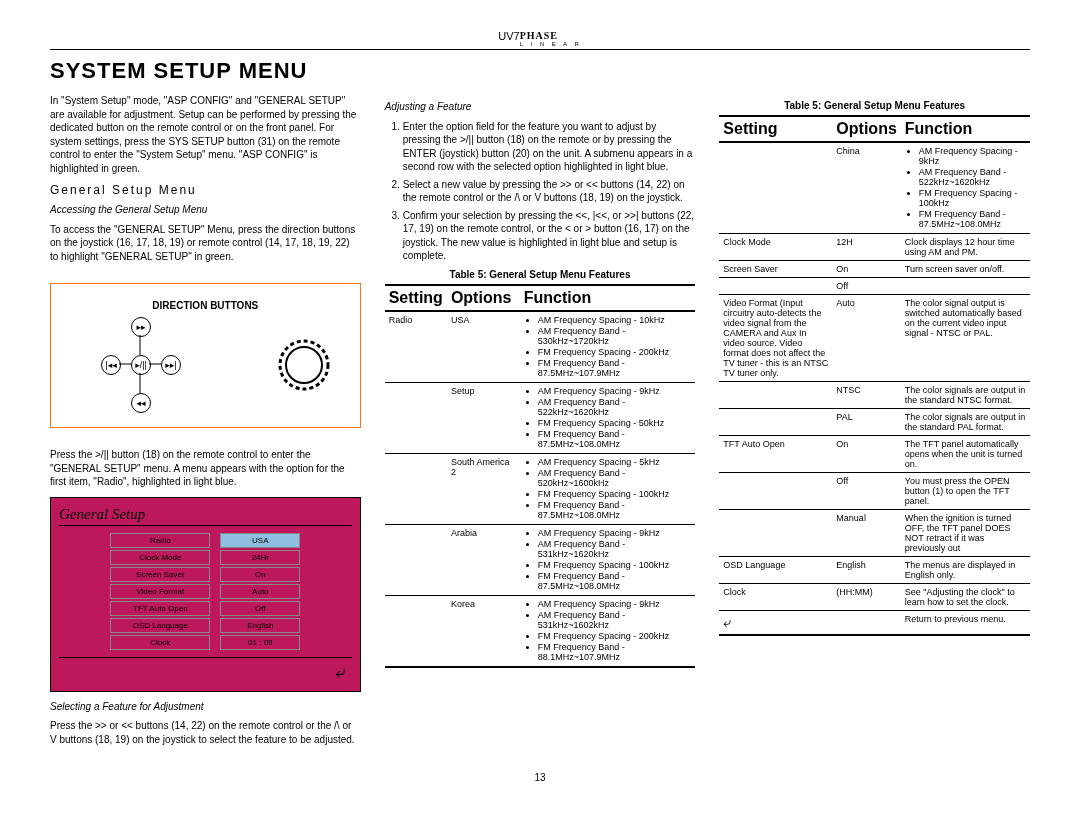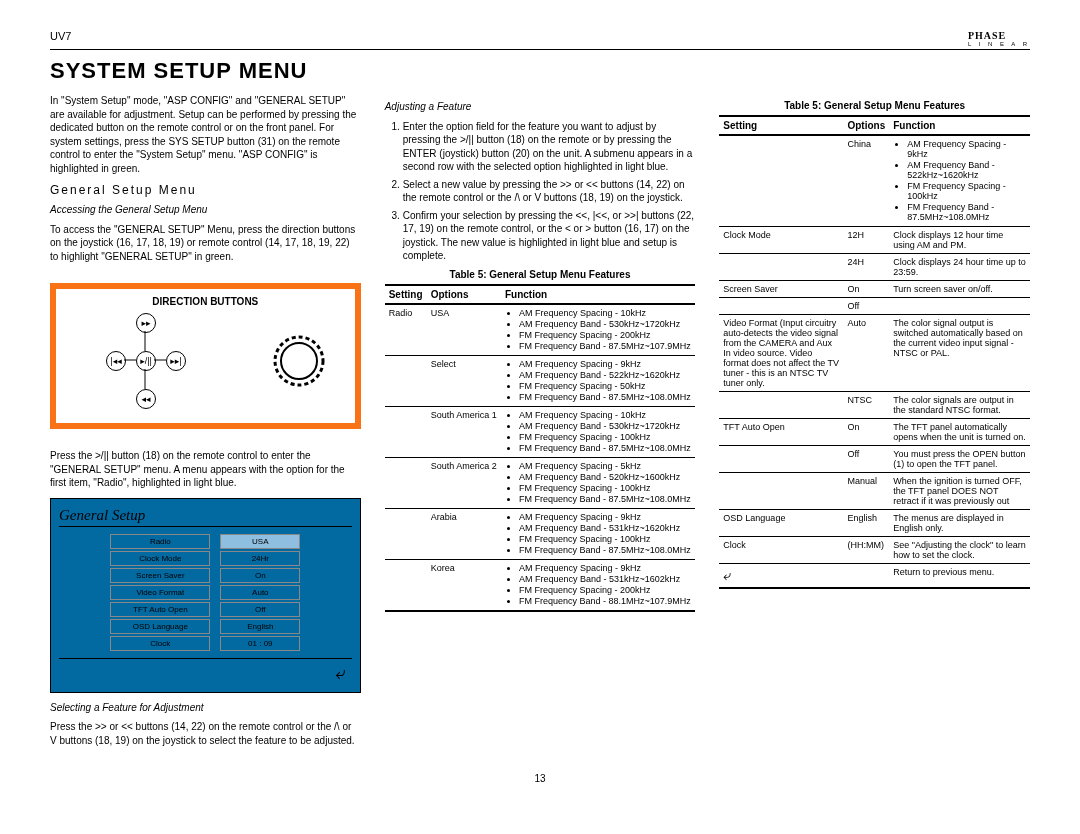--- a/index.html
+++ b/index.html
@@ -7,21 +7,21 @@
     font-size: 10px;
     color: #000;
     margin: 0;
     padding: 30px 50px;
     width: 1080px;
     box-sizing: border-box;
     background: #fff;
   }
   .header-row {
     display: flex;
-    justify-content: space-between;
+    justify-content: center;
     border-bottom: 1px solid #000;
     padding-bottom: 2px;
     margin-bottom: 8px;
   }
   .model { font-size: 11px; }
   .brand { font-family: serif; letter-spacing: 1px; font-size: 10px; font-weight: bold; }
   .brand-sub { font-size: 6px; letter-spacing: 3px; display:block; text-align:right;}
   h1.title {
     font-family: "Arial Black", Arial, sans-serif;
     font-size: 22px;
@@ -30,56 +30,56 @@
   }
   .columns {
     display: flex;
     gap: 24px;
   }
   .col { flex: 1; }
   p { margin: 0 0 6px 0; line-height: 1.35; }
   .subhead { font-size: 12px; letter-spacing: 2px; margin: 8px 0 2px 0; }
   .sub-italic { font-style: italic; font-weight: normal; margin-top: 6px; }
   .direction-box {
-    border: 6px solid #f97316;
-    padding: 7px 8px 10px 8px;
+    border: 1px solid #f97316;
+    padding: 16px 8px 10px 8px;
     margin: 20px 0;
   }
   .direction-title { text-align:center; font-weight:bold; font-size:10px; margin-bottom:6px; }
   .dir-diagram { position: relative; height: 100px; }
   .dir-btn {
     position:absolute; width:18px; height:18px; border:1px solid #000; border-radius:50%;
     display:flex; align-items:center; justify-content:center; font-size:9px; background:#fff;
   }
   .gear { position:absolute; right:18px; top:18px; width:60px; height:60px; }
   .gs-box {
     border: 1px solid #000;
     padding: 8px;
     margin: 8px 0;
-    background:#0369a1;
+    background:#be185d;
   }
   .gs-title { font-family: "Times New Roman", serif; font-style: italic; font-size: 15px; border-bottom:1px solid #000; padding-bottom:2px; margin-bottom:6px;}
   .gs-row { display:flex; justify-content:center; gap:10px; padding:1px 0; font-size:8px;}
   .gs-row .label-cell { width:90px; text-align:center; border:1px solid #888; padding:2px 4px; }
   .gs-row .val-cell { width:70px; text-align:center; border:1px solid #888; padding:2px 4px;}
   .gs-row.selected .val-cell { background:#8fbfe0; }
   .gs-return { text-align:right; font-size:18px; padding:4px 6px 0 0; border-top:1px solid #000; margin-top:6px;}
   .table-title { font-weight:bold; text-align:center; margin:6px 0 4px 0; font-size:10px;}
   table.features {
     border-collapse: collapse;
     width: 100%;
     font-size: 9px;
   }
   table.features th, table.features td {
     border-top:1px solid #000;
     padding: 3px 4px;
     text-align: left;
     vertical-align: top;
   }
-  table.features th { border-bottom: 2px solid #000; font-size:10px;}
+  table.features th { border-bottom: 2px solid #000; font-size:16px;}
   table.features { border-top:2px solid #000; border-bottom:2px solid #000;}
   .func ul { margin:0; padding-left:14px; }
   .func li { margin-bottom:1px; }
   ol.steps { margin:0 0 6px 0; padding-left:18px; }
   ol.steps li { margin-bottom:4px; line-height:1.35; }
   .page-num { text-align:center; margin-top:20px; font-size:10px;}
   .return-icon { font-size:14px; }
 </style>
 </head>
 <body>
@@ -189,38 +189,26 @@
               <ul>
                 <li>AM Frequency Spacing - 10kHz</li>
                 <li>AM Frequency Band - 530kHz~1720kHz</li>
                 <li>FM Frequency Spacing - 200kHz</li>
                 <li>FM Frequency Band - 87.5MHz~107.9MHz</li>
               </ul>
             </td>
           </tr>
           <tr>
             <td></td>
-            <td>Select</td>
+            <td>Setup</td>
             <td class="func">
               <ul>
                 <li>AM Frequency Spacing - 9kHz</li>
                 <li>AM Frequency Band - 522kHz~1620kHz</li>
                 <li>FM Frequency Spacing - 50kHz</li>
-                <li>FM Frequency Band - 87.5MHz~108.0MHz</li>
-              </ul>
-            </td>
-          </tr>
-          <tr>
-            <td></td>
-            <td>South America 1</td>
-            <td class="func">
-              <ul>
-                <li>AM Frequency Spacing - 10kHz</li>
-                <li>AM Frequency Band - 530kHz~1720kHz</li>
-                <li>FM Frequency Spacing - 100kHz</li>
                 <li>FM Frequency Band - 87.5MHz~108.0MHz</li>
               </ul>
             </td>
           </tr>
           <tr>
             <td></td>
             <td>South America 2</td>
             <td class="func">
               <ul>
                 <li>AM Frequency Spacing - 5kHz</li>
@@ -280,45 +268,45 @@
                 <li>FM Frequency Band - 87.5MHz~108.0MHz</li>
               </ul>
             </td>
           </tr>
           <tr>
             <td>Clock Mode</td>
             <td>12H</td>
             <td class="func">Clock displays 12 hour time using AM and PM.</td>
           </tr>
           <tr>
-            <td></td>
-            <td>24H</td>
-            <td class="func">Clock displays 24 hour time up to 23:59.</td>
-          </tr>
-          <tr>
             <td>Screen Saver</td>
             <td>On</td>
             <td class="func">Turn screen saver on/off.</td>
           </tr>
           <tr>
             <td></td>
             <td>Off</td>
             <td class="func"></td>
           </tr>
           <tr>
             <td>Video Format (Input circuitry auto-detects the video signal from the CAMERA and Aux In video source. Video format does not affect the TV tuner - this is an NTSC TV tuner only.</td>
             <td>Auto</td>
             <td class="func">The color signal output is switched automatically based on the current video input signal - NTSC or PAL.</td>
           </tr>
           <tr>
             <td></td>
             <td>NTSC</td>
             <td class="func">The color signals are output in the standard NTSC format.</td>
           </tr>
           <tr>
+            <td></td>
+            <td>PAL</td>
+            <td class="func">The color signals are output in the standard PAL format.</td>
+          </tr>
+          <tr>
             <td>TFT Auto Open</td>
             <td>On</td>
             <td class="func">The TFT panel automatically opens when the unit is turned on.</td>
           </tr>
           <tr>
             <td></td>
             <td>Off</td>
             <td class="func">You must press the OPEN button (1) to open the TFT panel.</td>
           </tr>
           <tr>

